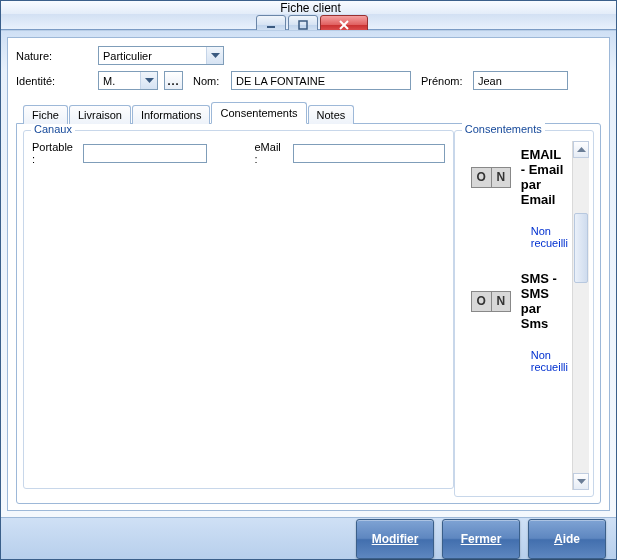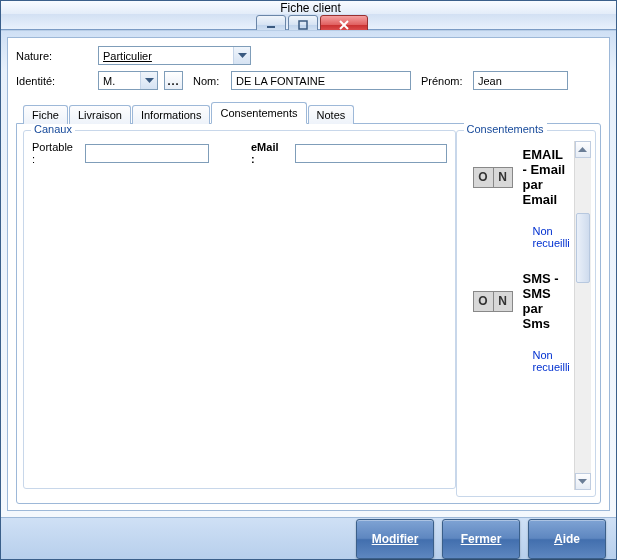--- a/index.html
+++ b/index.html
@@ -82,21 +82,21 @@
     background: #fff;
     height: 19px;
   }
   .combo .combo-text { padding: 0 4px; min-width: 0; }
   .combo .combo-btn {
     width: 17px; height: 17px;
     border-left: 1px solid #c4d4e8;
     background: linear-gradient(to bottom, #f0f5fb, #d6e3f3);
     display: flex; align-items: center; justify-content: center;
   }
-  .combo-nature { width: 153px; text-decoration: underline; }
+  .combo-nature { width: 126px; }
   .combo-nature .combo-text { flex: 1; }
   .combo-identite { width: 60px; }
   .combo-identite .combo-text { flex: 1; }
 
   .ellipsis-btn {
     width: 19px; height: 19px;
     border: 1px solid #7f9db9;
     background: linear-gradient(to bottom, #fff, #e8eef7);
     display: inline-flex; align-items: center; justify-content: center;
     font-weight: bold; font-size: 11px; letter-spacing: 1px;
@@ -152,25 +152,25 @@
     position: relative;
     margin-bottom: 8px;
   }
   .groupbox .legend {
     position: absolute; top: -8px; left: 7px;
     background: #fff;
     padding: 0 3px;
     color: #16499a;
     font-size: 11px;
   }
-  .canaux-row { display: flex; align-items: center; gap: 12px; }
+  .canaux-row { display: flex; align-items: center; gap: 4px; }
   .canaux-row .lbl { }
   .input-portable { width: 124px; }
   .input-email { width: 154px; margin-left: 2px; }
-  .lbl-email { margin-left: 30px; font-weight: bold; }
+  .lbl-email { margin-left: 44px; }
 
   .groupbox.consent-box { flex: 1; display: flex; flex-direction: column; margin-bottom: 0; padding: 10px 4px 6px 8px; }
 
   .consent-scroll {
     flex: 1;
     position: relative;
     display: flex;
   }
   .consent-list {
     flex: 1;

